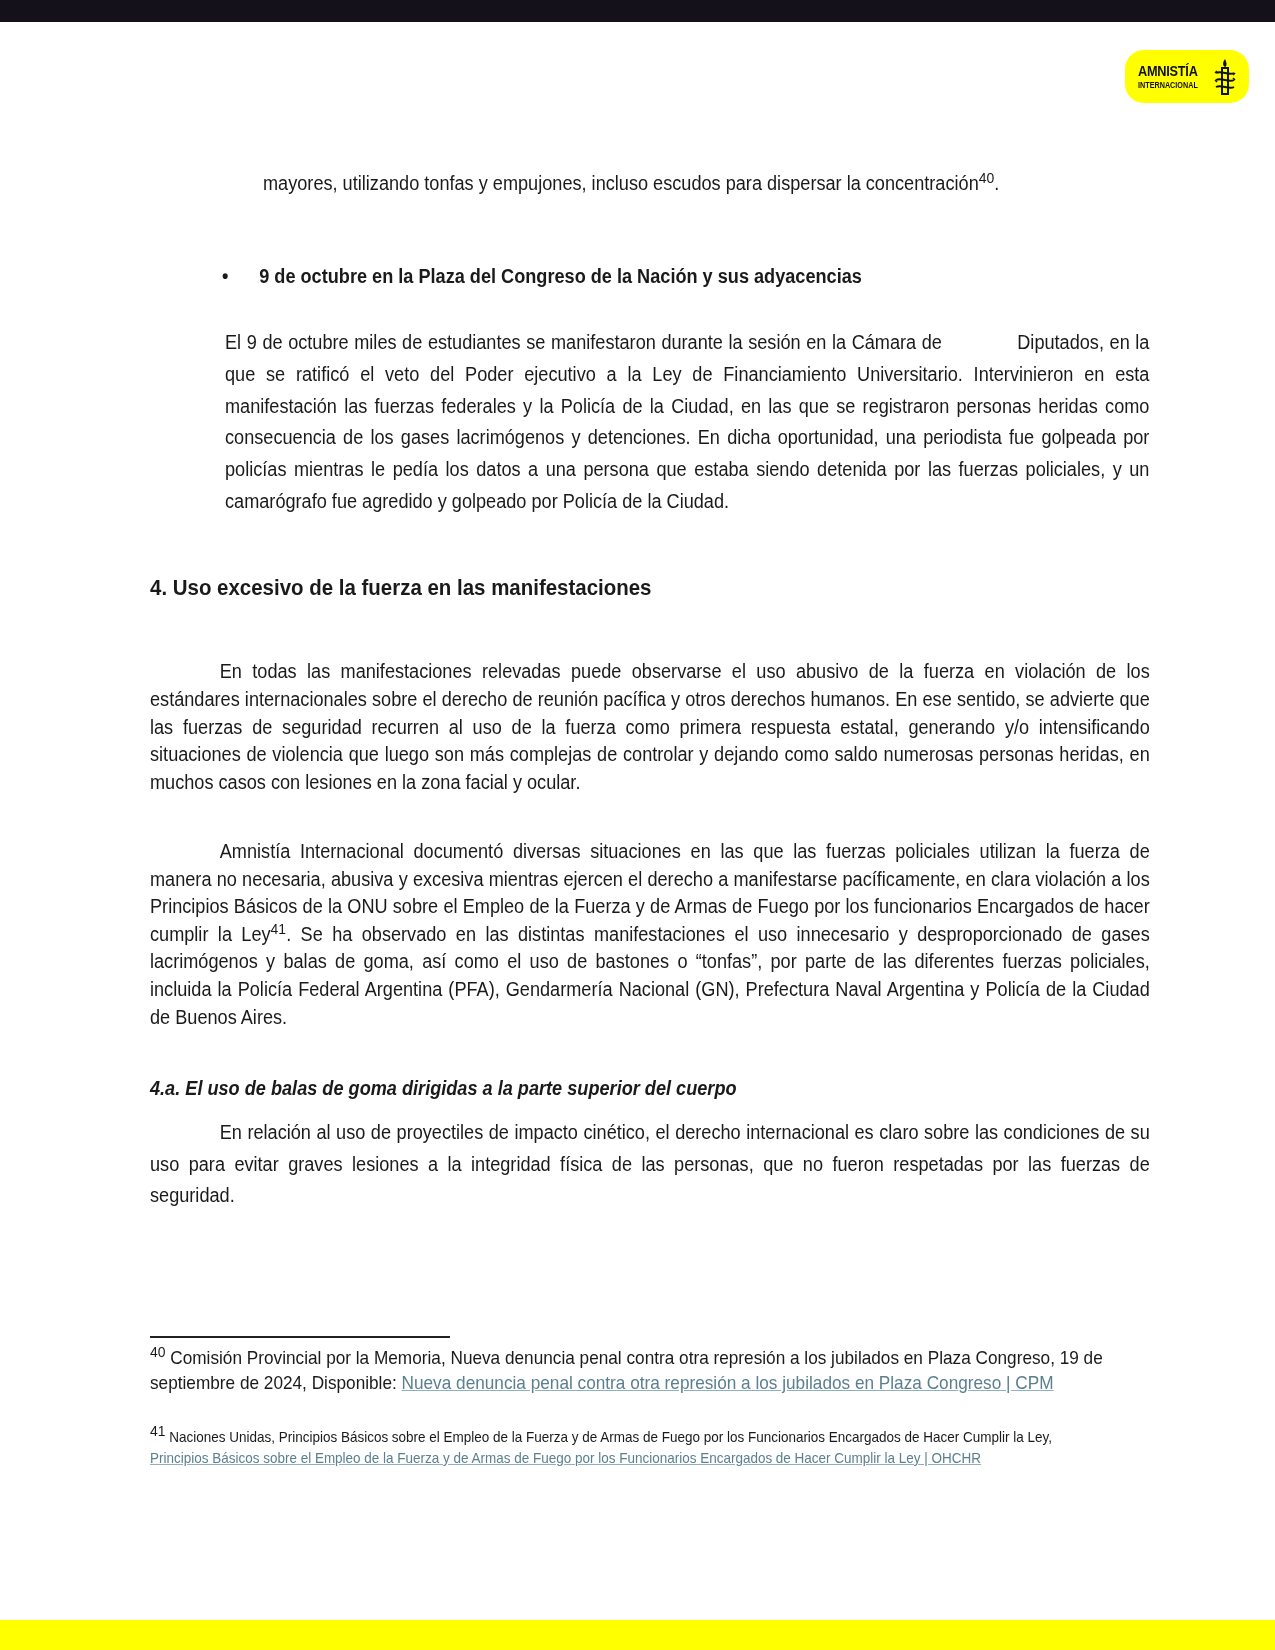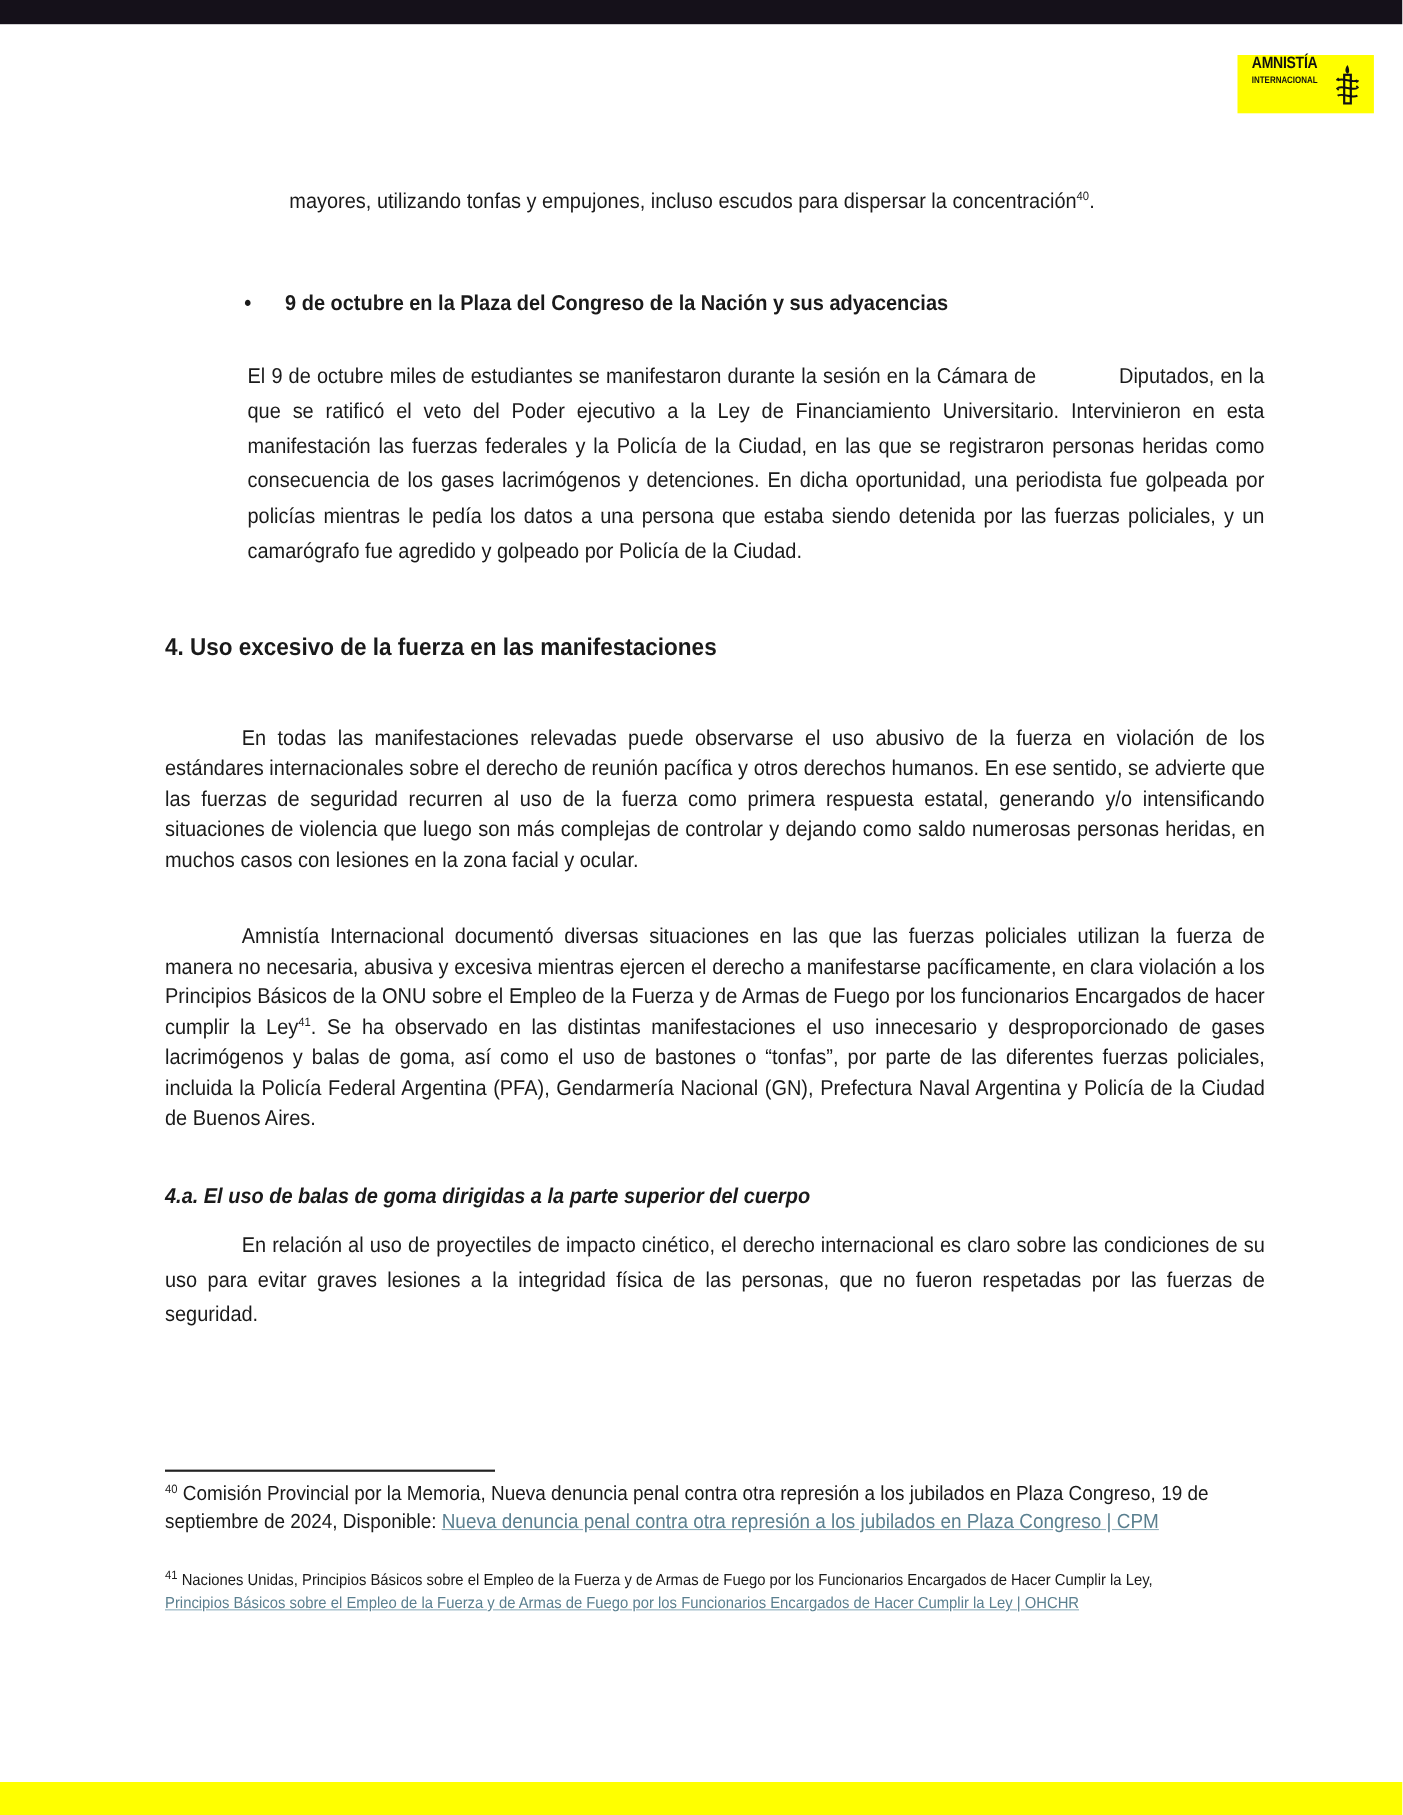--- a/index.html
+++ b/index.html
@@ -5,28 +5,28 @@
   html, body { margin: 0; padding: 0; }
   body {
     width: 1275px; height: 1650px; position: relative; overflow: hidden;
     background: #ffffff; color: #1a1a1a;
     font-family: "Liberation Sans", "DejaVu Sans", sans-serif;
   }
   .top-bar { position: absolute; left: 0; top: 0; width: 1275px; height: 22px; background: #15111a; }
   .bottom-bar { position: absolute; left: 0; top: 1620px; width: 1275px; height: 30px; background: #ffff00; }
   .logo {
     position: absolute; left: 1125px; top: 50px; width: 124px; height: 53px;
-    background: #ffff00; display: flex; align-items: flex-start; box-sizing: border-box; padding-left: 13px;
+    background: #ffff00; display: flex; align-items: center; box-sizing: border-box; padding-left: 13px; border-radius: 19px;
   }
   .logo-text { display: flex; flex-direction: column; line-height: 1; font-family: "Liberation Sans", sans-serif; font-weight: bold; color: #111; }
   .logo-line1 { font-size: 15px; letter-spacing: -0.3px; transform: scaleX(0.85); transform-origin: left; }
   .logo-line2 { font-size: 8.5px; margin-top: 3px; transform: scaleX(0.85); transform-origin: left; }
   .logo-candle { position: absolute; right: 12px; top: 8px; width: 24px; height: 38px; }
   .para { position: absolute; font-size: 19.5px; text-align: justify; transform: scaleX(0.93); transform-origin: left top; }
-  sup { font-size: 11px; line-height: 0; vertical-align: super; }
+  sup { font-size: 15px; line-height: 0; vertical-align: super; }
   .indent { display: inline-block; width: 75px; }
 
   .bullet-line { position: absolute; left: 222px; top: 265px; font-weight: bold; font-size: 19.5px; transform: scaleX(0.93); transform-origin: left top; width: 900px; white-space: nowrap; }
   .bullet-dot { display: inline-block; width: 40px; }
 
   .section-heading { position: absolute; left: 150px; top: 575px; font-size: 22px; font-weight: bold; transform: scaleX(0.93); transform-origin: left top; white-space: nowrap; }
   .sub-heading { position: absolute; left: 150px; top: 1077px; font-size: 19.5px; font-weight: bold; font-style: italic; transform: scaleX(0.93); transform-origin: left top; white-space: nowrap; }
 
   .footnote-rule { position: absolute; left: 150px; top: 1336px; width: 300px; height: 1.5px; background: #222; }
   .fn40 { position: absolute; left: 150px; top: 1345px; width: 1040px; font-size: 18.5px; line-height: 25px; transform: scaleX(0.93); transform-origin: left top; }

